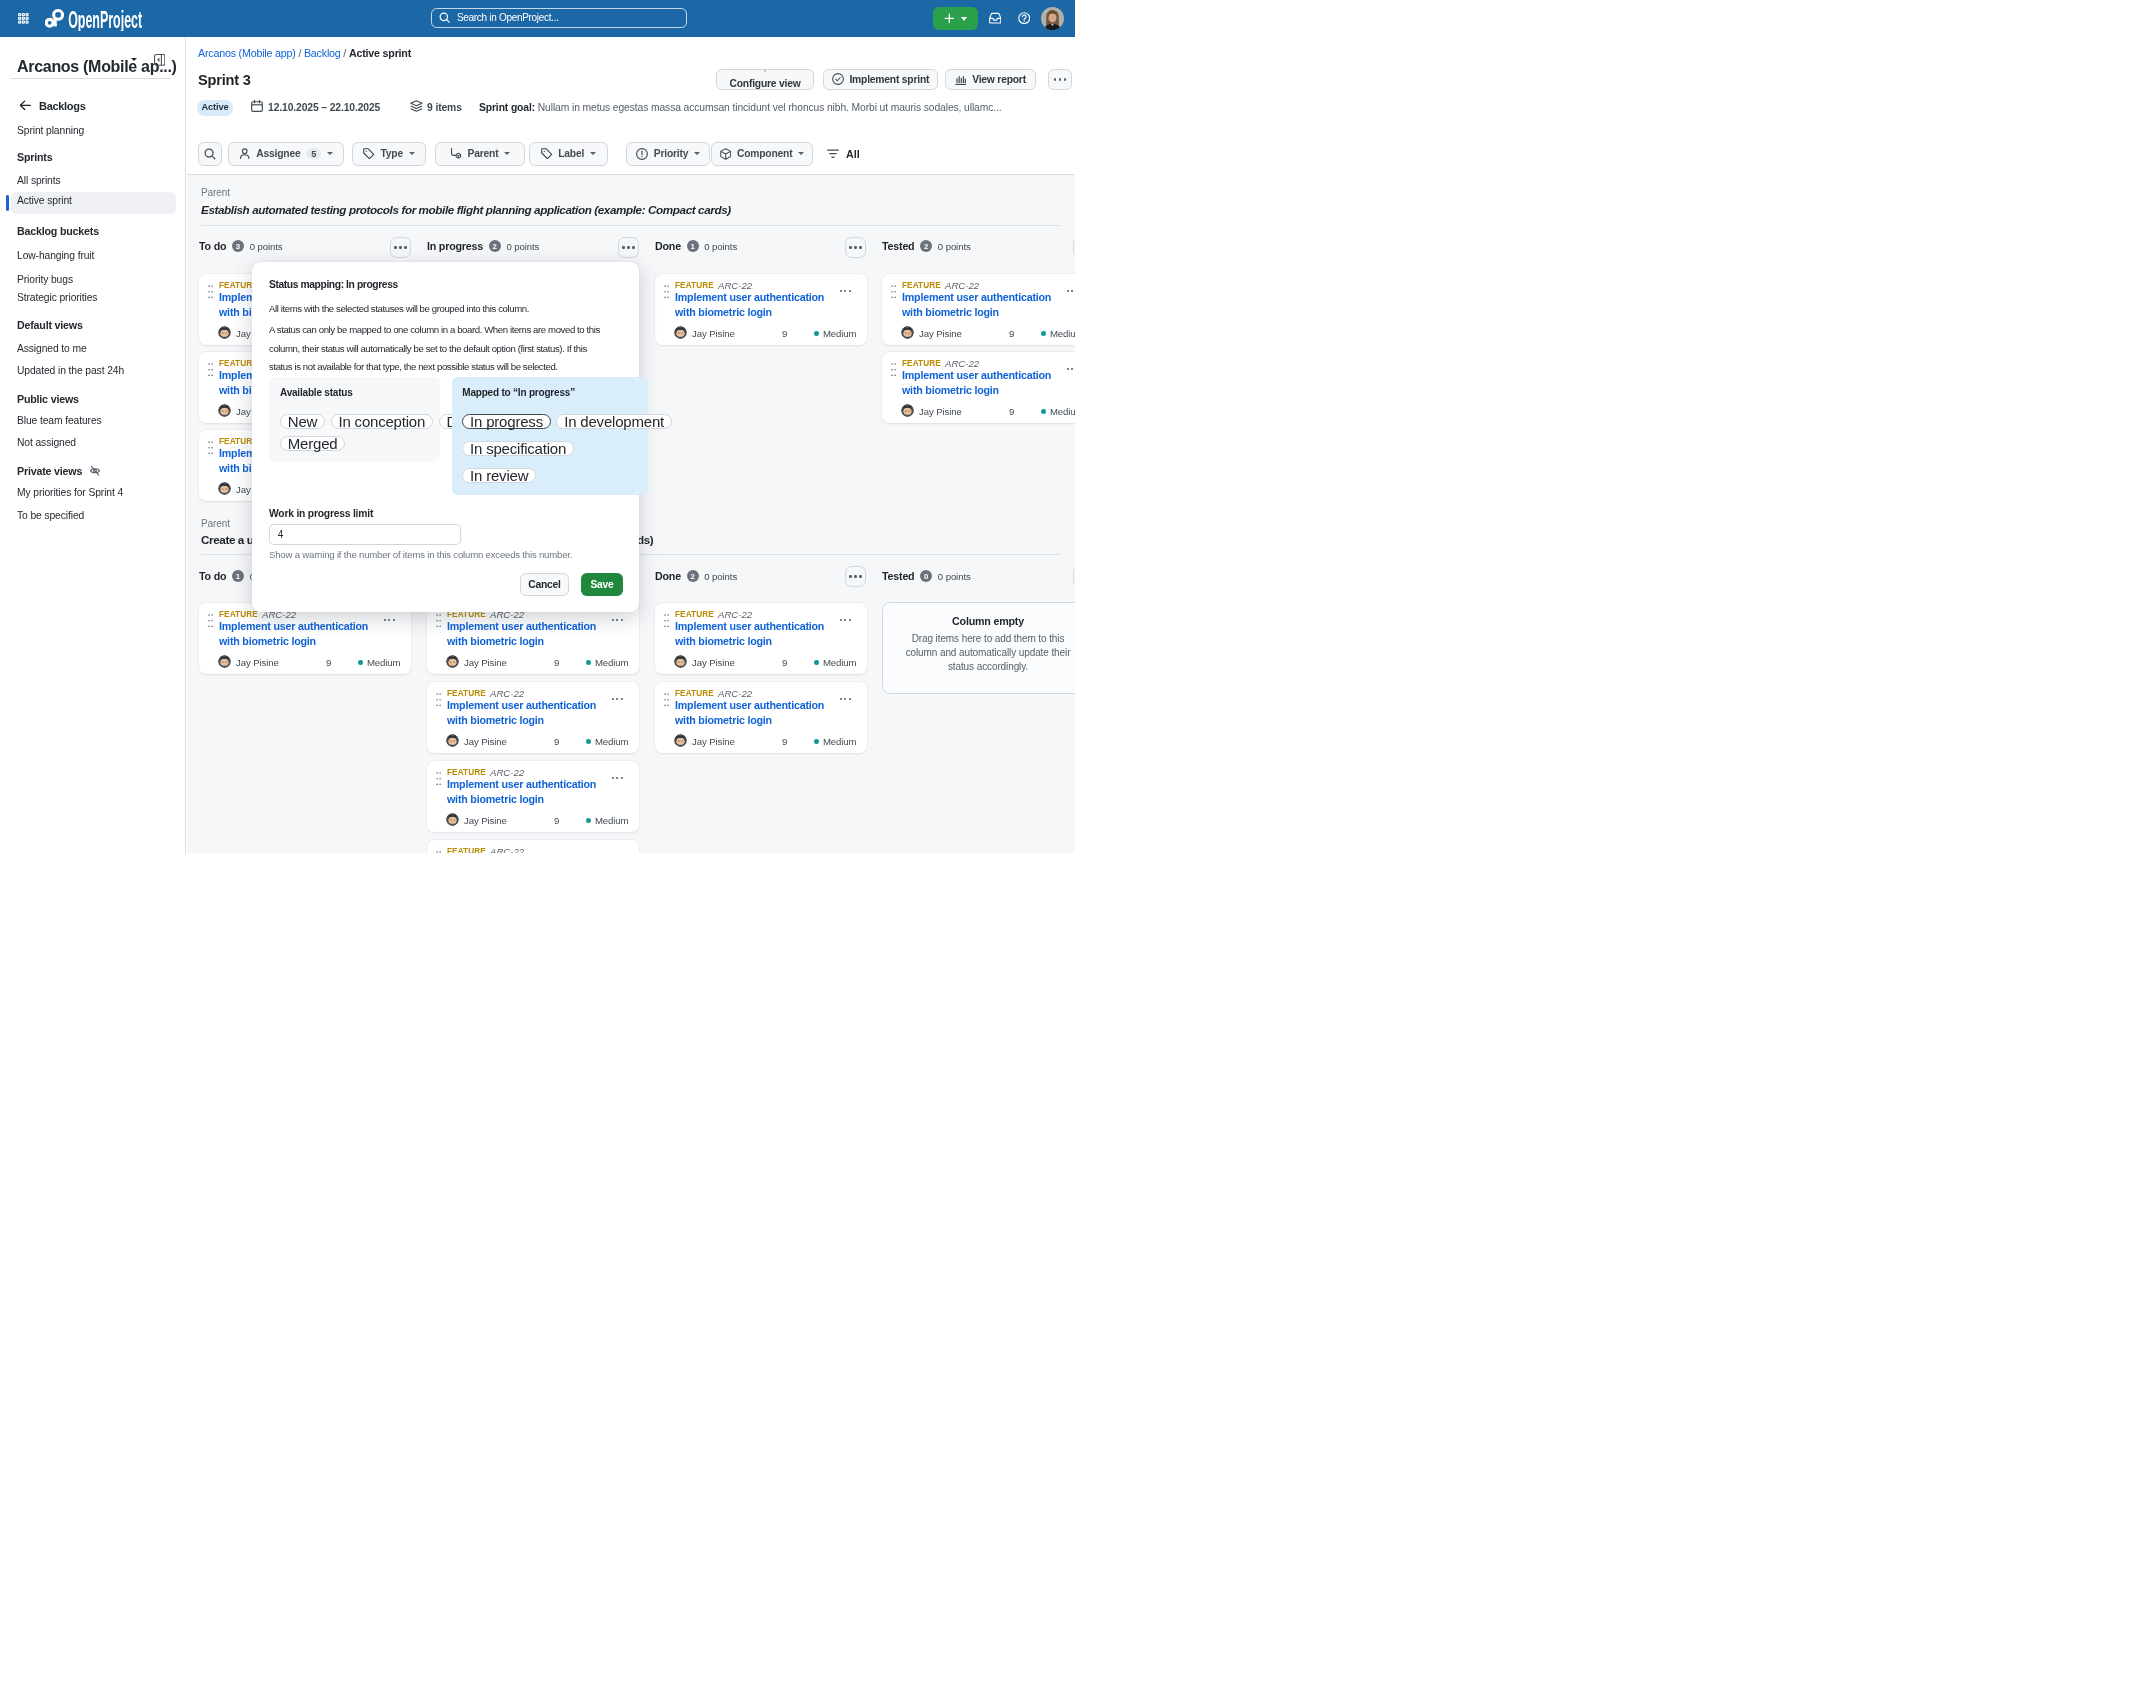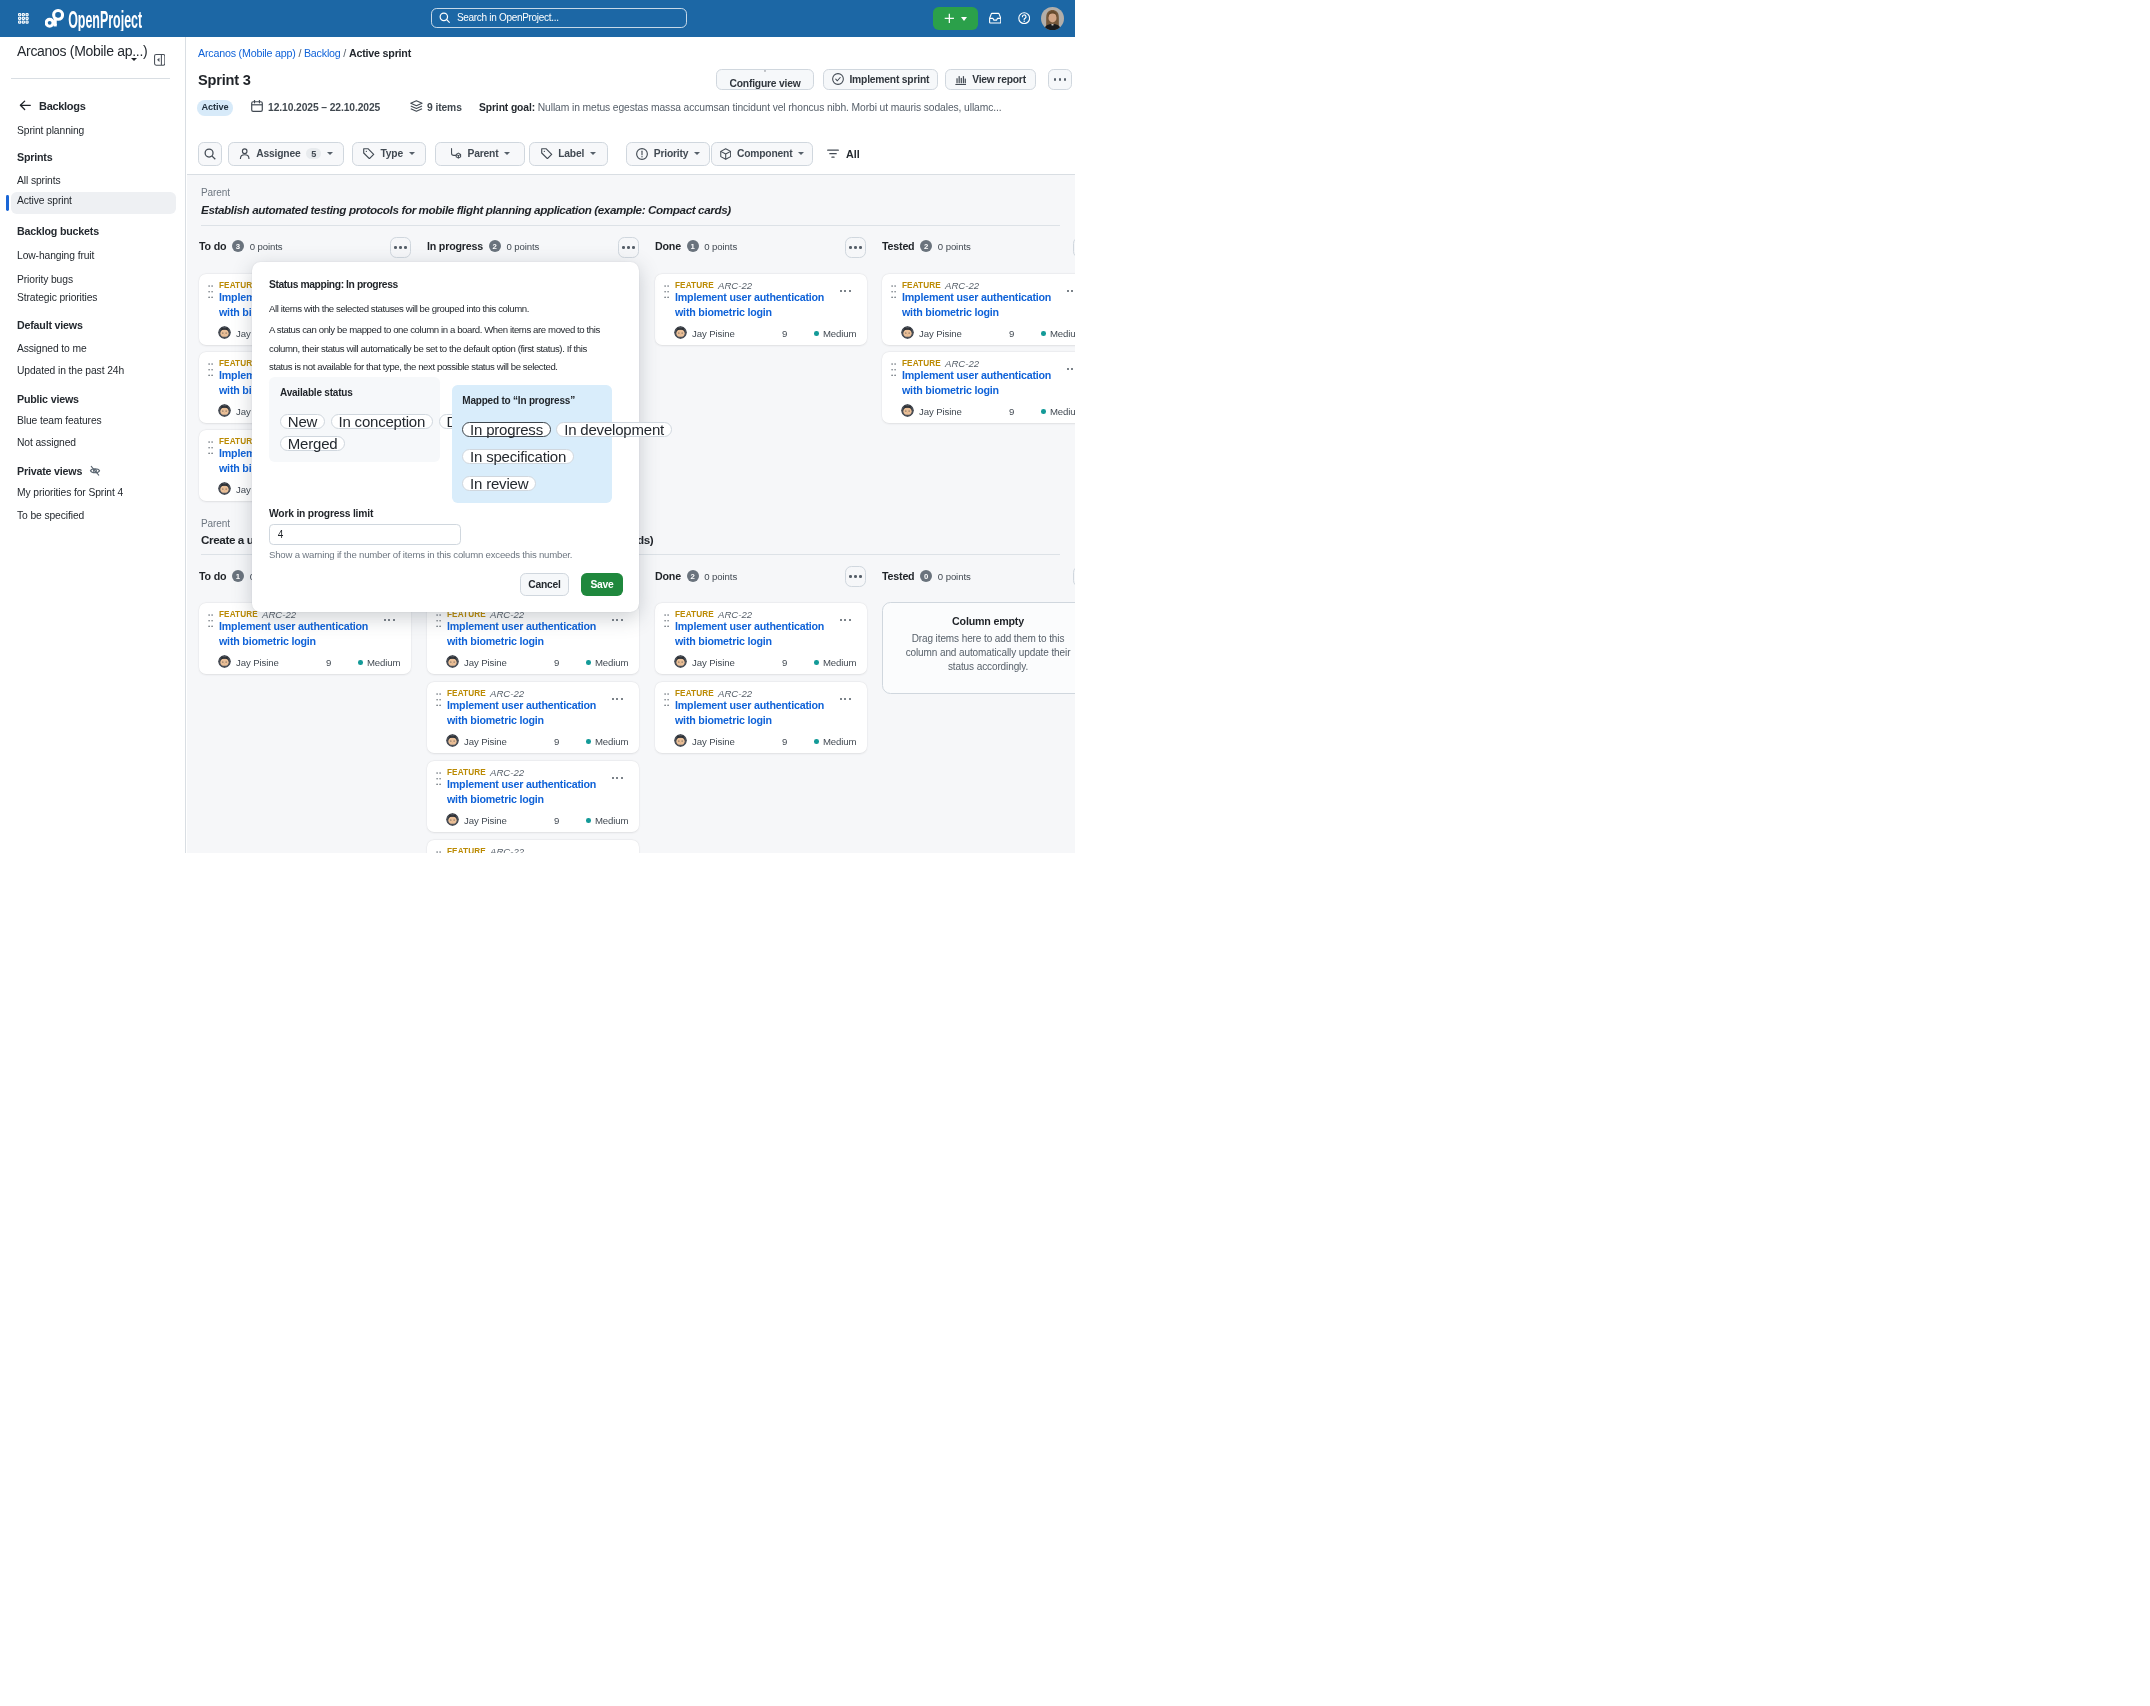--- a/index.html
+++ b/index.html
@@ -117,21 +117,21 @@
       <path d="M7.2 32 V15 C7.2 6.8 11.5 4.2 16 4.2 c4.5 0 8.8 2.6 8.8 10.8 v17 Z" fill="#74573a"></path>
       <ellipse cx="16" cy="14.8" rx="5.6" ry="6.8" fill="#d2a586"></ellipse>
       <path d="M9.8 15 C9.8 8 12.5 5.8 16 5.8 c3.5 0 6.2 2.2 6.2 9.2 l-1.6-4.6 c-3-1.8-6.2-1.8-9.2.2 Z" fill="#63492c"></path>
       <path d="M3.5 32 c1.3-6.3 7-8.4 12.5-8.4 5.5 0 11.2 2.1 12.5 8.4 Z" fill="#191b1e"></path>
       <path d="M14.4 22.9 c.8 1 2.4 1 3.2 0 l-.4 2.8 h-2.4 Z" fill="#cfc9c2"></path>
     </g>
   </svg>
 </div>
 
 <div id="sidebar">
-  <div class="side-item" style="top:6px; font-size:14px; letter-spacing:-0.3px; font-weight:normal;">Arcanos (Mobile ap...)</div>
+  <div class="side-item" style="top:21px; font-size:16px; letter-spacing:-0.3px; font-weight:bold;">Arcanos (Mobile ap...)</div>
   <span class="caret abs" style="left:131px; top:21px; border-left-width:3.6px; border-right-width:3.6px; border-top-width:3.9px; border-top-color:#1f2328;"></span>
   <svg class="abs" style="left:154px;top:17px" width="11.4" height="11.7" viewBox="0 0 16 16.5" fill="none" stroke="#4a515a" stroke-width="1.5">
       <rect x="0.75" y="0.75" width="14.5" height="15" rx="2.2"></rect>
       <line x1="10.4" y1="1" x2="10.4" y2="15.7"></line>
       <path d="M7.6 5.2 v6.1 l-3.3-3.05 Z" fill="#4a515a" stroke="none"></path>
     </svg>
   <div class="abs" style="left:11px; top:41px; width:159px; border-top:0.7px solid #d9dee3;"></div>
 
   <svg class="abs" style="left:18.5px;top:63px" width="12" height="10.7" viewBox="0 0 17 15" fill="none" stroke="#1f2328" stroke-width="1.9" stroke-linecap="round" stroke-linejoin="round">
       <path d="M8 1.5 L2 7.5 l6 6"></path>
@@ -945,21 +945,21 @@
 
   <div class="abs" style="left:17px; top:115px; width:171px; height:85px; background:#f6f8fa; border-radius:5.7px;">
     <div class="abs" style="left:11px; top:9.6px; font-size:10px; letter-spacing:-0.2px; font-weight:bold;">Available status</div>
     <div class="abs" style="left:11px; top:37px; display:flex; gap:5.7px;">
         <span class="pill">New</span>
         <span class="pill">In conception</span>
         <span class="pill">Done</span>
       </div>
     <div class="abs" style="left:11px; top:59px;"><span class="pill">Merged</span></div>
   </div>
-  <div class="abs" style="left:200px; top:123px; width:160px; height:118px; background:#d9edfb; border-radius:5.7px;">
+  <div class="abs" style="left:200px; top:115px; width:196px; height:118px; background:#d9edfb; border-radius:5.7px;">
     <div class="abs" style="left:10.3px; top:9.6px; font-size:10px; letter-spacing:-0.2px; font-weight:bold;">Mapped to “In progress”</div>
     <div class="abs" style="left:10.3px; top:37px; display:flex; gap:5.7px;">
         <span class="pill" style="border:1.2px solid #40484f;">In progress</span>
         <span class="pill">In development</span>
       </div>
     <div class="abs" style="left:10.3px; top:64px;"><span class="pill">In specification</span></div>
     <div class="abs" style="left:10.3px; top:91px;"><span class="pill">In review</span></div>
   </div>
 
   <div class="abs" style="left:17px; top:246px; font-size:10.3px; letter-spacing:-0.2px; font-weight:bold;">Work in progress limit</div>

